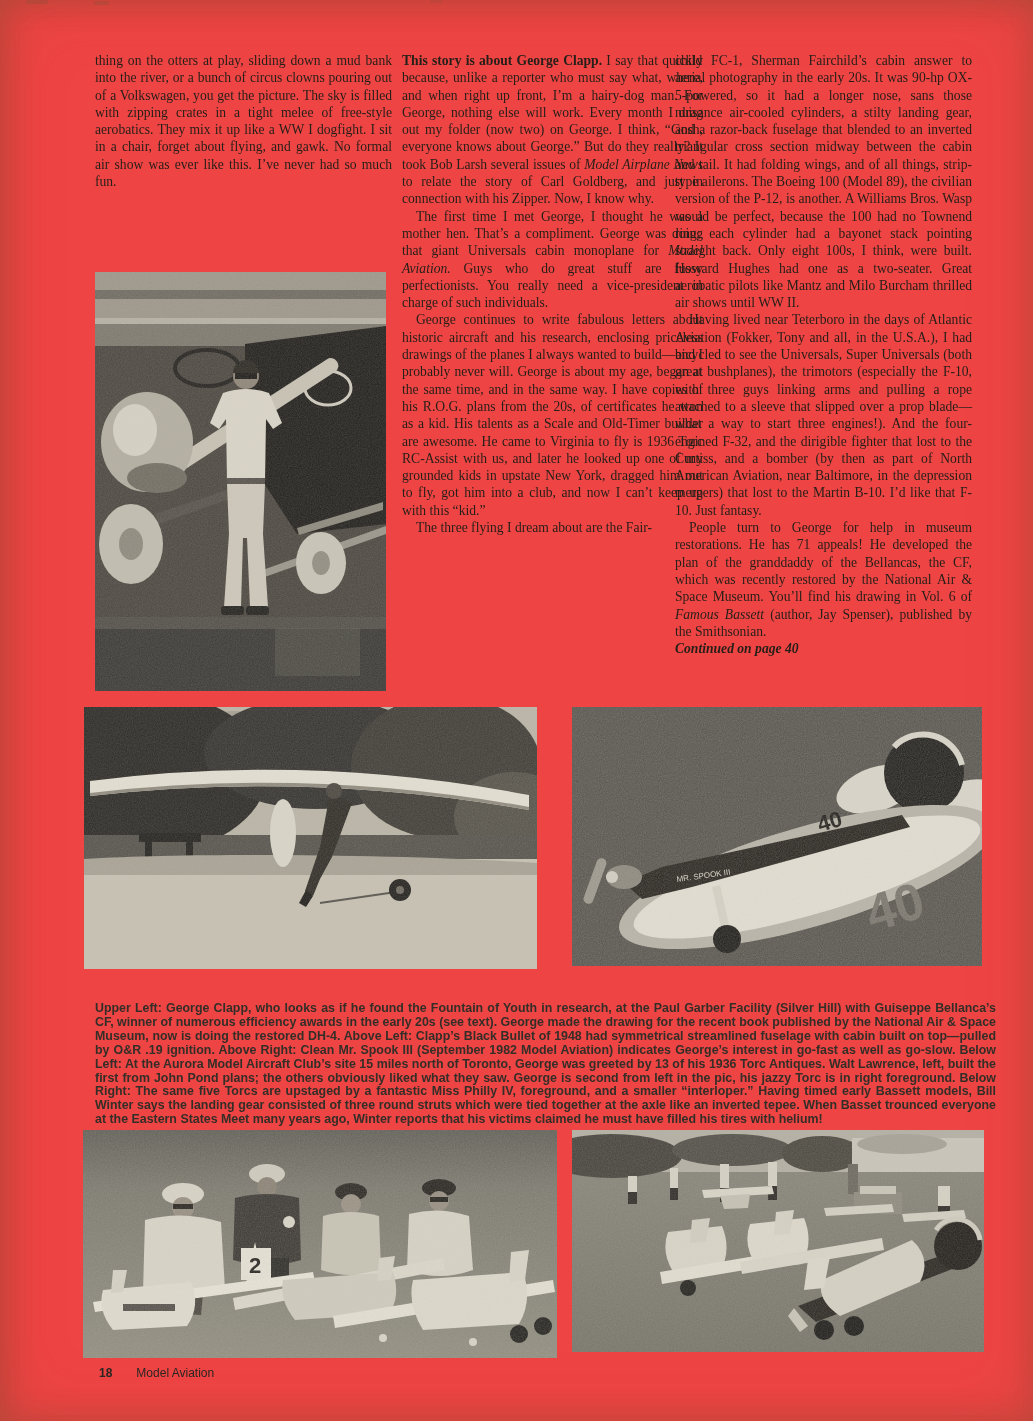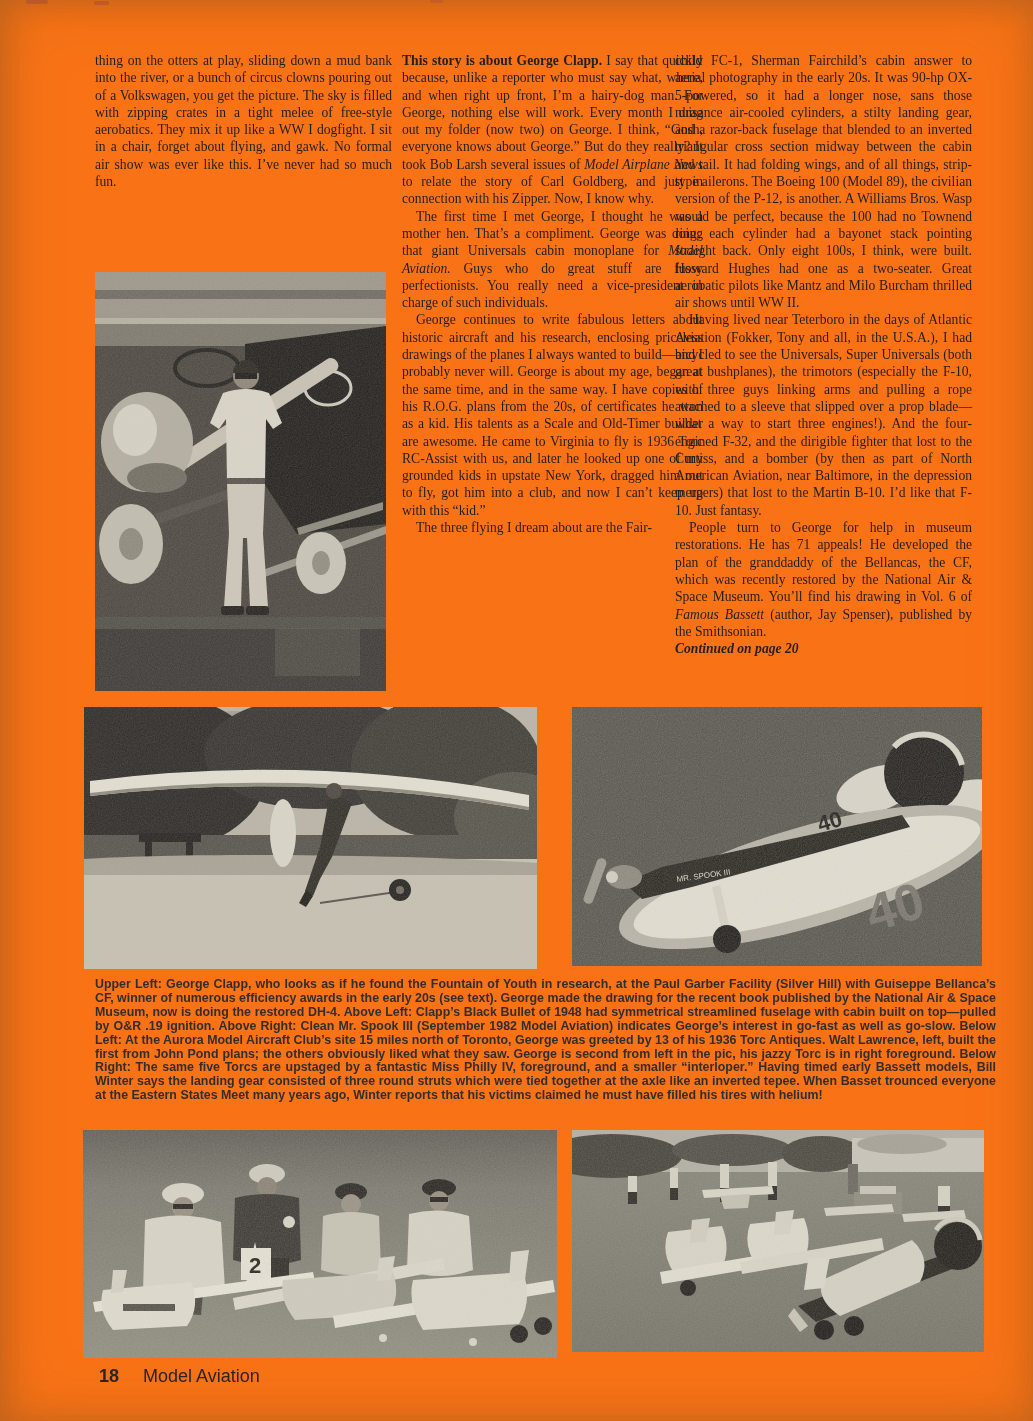--- a/index.html
+++ b/index.html
@@ -1,17 +1,17 @@
 <!DOCTYPE html>
 <html><head>
 <meta charset="utf-8">
 <style>
   html,body{margin:0;padding:0;background:#e6ddc7;}
   .page{
-    position:relative;width:1033px;height:1421px;background:#f97316;overflow:hidden;
+    position:relative;width:1033px;height:1421px;background:#ef4444;overflow:hidden;
     font-family:"Liberation Serif",serif;
     box-shadow:inset 0 0 70px rgba(110,85,45,.18), inset 14px 0 30px rgba(95,72,40,.14), inset 0 12px 22px rgba(105,82,45,.10), inset -6px -6px 30px rgba(110,85,45,.10);
   }
   .col{position:absolute;top:52px;}
   #col1{left:95px;width:297px;}
   #col2{left:402px;width:301px;}
   #col3{left:675px;width:297px;}
   .col p{margin:0;text-align:justify;font-size:13.6px;line-height:17.3px;color:#241f18;}
   .indent{text-indent:14px;}
   .gap{margin-top:17px;}
@@ -19,25 +19,25 @@
   .i{font-style:italic;}
   .continued{text-align:right;font-weight:bold;font-style:italic;}
   .photo{position:absolute;overflow:hidden;background:#54504a;}
   #photo-hangar{left:95px;top:272px;width:291px;height:419px;}
   #photo-blackbullet{left:84px;top:707px;width:453px;height:262px;}
   #photo-spook{left:572px;top:707px;width:410px;height:259px;}
   #photo-group{left:83px;top:1130px;width:474px;height:228px;}
   #photo-field{left:572px;top:1130px;width:412px;height:222px;}
   .photo svg{display:block;width:100%;height:100%;}
   .caption{
-    position:absolute;left:95px;top:978px;width:901px;
+    position:absolute;left:95px;top:1002px;width:901px;
     font-family:"Liberation Sans",sans-serif;font-weight:bold;
     font-size:12.4px;line-height:13.9px;color:#332e27;text-align:justify;
   }
-  .footer{position:absolute;left:99px;top:1366px;font-family:"Liberation Sans",sans-serif;font-size:18px;color:#292622;}
+  .footer{position:absolute;left:99px;top:1366px;font-family:"Liberation Sans",sans-serif;font-size:12px;color:#292622;}
   .footer .num{font-weight:bold;margin-right:24px;}
   .scanmark{position:absolute;background:#a34a38;opacity:.5;border-radius:2px;}
 </style>
 </head>
 <body>
 
 <div class="page">
 
   <div class="scanmark" style="left:26px;top:0;width:22px;height:4px;"></div>
   <div class="scanmark" style="left:94px;top:1px;width:15px;height:4px;"></div>
@@ -51,21 +51,21 @@
     <p class="gap"><span class="b">This story is about George Clapp.</span><span> I say that quickly because, unlike a reporter who must say what, where, and when right up front, I’m a hairy-dog man. For George, nothing else will work. Every month I drag out my folder (now two) on George. I think, “Gosh, everyone knows about George.” But do they really? It took Bob Larsh several issues of </span><span class="i">Model Airplane News</span><span> to relate the story of Carl Goldberg, and just in connection with his Zipper. Now, I know why.</span></p>
     <p class="indent"><span>The first time I met George, I thought he was a mother hen. That’s a compliment. George was doing that giant Universals cabin monoplane for </span><span class="i">Model Aviation.</span><span> Guys who do great stuff are fussy perfectionists. You really need a vice-president in charge of such individuals.</span></p>
     <p class="indent">George continues to write fabulous letters about historic aircraft and his research, enclosing priceless drawings of the planes I always wanted to build—and I probably never will. George is about my age, began at the same time, and in the same way. I have copies of his R.O.G. plans from the 20s, of certificates he won as a kid. His talents as a Scale and Old-Timer builder are awesome. He came to Virginia to fly is 1936 Torc RC-Assist with us, and later he looked up one of my grounded kids in upstate New York, dragged him out to fly, got him into a club, and now I can’t keep up with this “kid.”</p>
     <p class="indent">The three flying I dream about are the Fair-</p>
   </div>
 
   <div class="col" id="col3">
     <p>child FC-1, Sherman Fairchild’s cabin answer to aerial photography in the early 20s. It was 90-hp OX-5-powered, so it had a longer nose, sans those nuisance air-cooled cylinders, a stilty landing gear, and a razor-back fuselage that blended to an inverted triangular cross section midway between the cabin and tail. It had folding wings, and of all things, strip-type ailerons. The Boeing 100 (Model 89), the civilian version of the P-12, is another. A Williams Bros. Wasp would be perfect, because the 100 had no Townend ring; each cylinder had a bayonet stack pointing straight back. Only eight 100s, I think, were built. Howard Hughes had one as a two-seater. Great aerobatic pilots like Mantz and Milo Burcham thrilled air shows until WW II.</p>
     <p class="indent">Having lived near Teterboro in the days of Atlantic Aviation (Fokker, Tony and all, in the U.S.A.), I had bicycled to see the Universals, Super Universals (both great bushplanes), the trimotors (especially the F-10, with three guys linking arms and pulling a rope attached to a sleeve that slipped over a prop blade—what a way to start three engines!). And the four-engined F-32, and the dirigible fighter that lost to the Curtiss, and a bomber (by then as part of North American Aviation, near Baltimore, in the depression mergers) that lost to the Martin B-10. I’d like that F-10. Just fantasy.</p>
     <p class="indent"><span>People turn to George for help in museum restorations. He has 71 appeals! He developed the plan of the granddaddy of the Bellancas, the CF, which was recently restored by the National Air &amp; Space Museum. You’ll find his drawing in Vol. 6 of </span><span class="i">Famous Bassett</span><span> (author, Jay Spenser), published by the Smithsonian.</span></p>
-    <p class="continued">Continued on page 20</p>
+    <p class="continued">Continued on page 40</p>
   </div>
 
   <div class="photo" id="photo-hangar">
     <svg viewBox="0 0 291 419">
       <defs>
         <filter id="g1" x="0" y="0" width="100%" height="100%">
           <feTurbulence type="fractalNoise" baseFrequency="0.9" numOctaves="2"></feTurbulence>
           <feColorMatrix type="matrix" values="0 0 0 0 0.55  0 0 0 0 0.52  0 0 0 0 0.47  0 0 0 0.25 0"></feColorMatrix>
         </filter>
       </defs>

